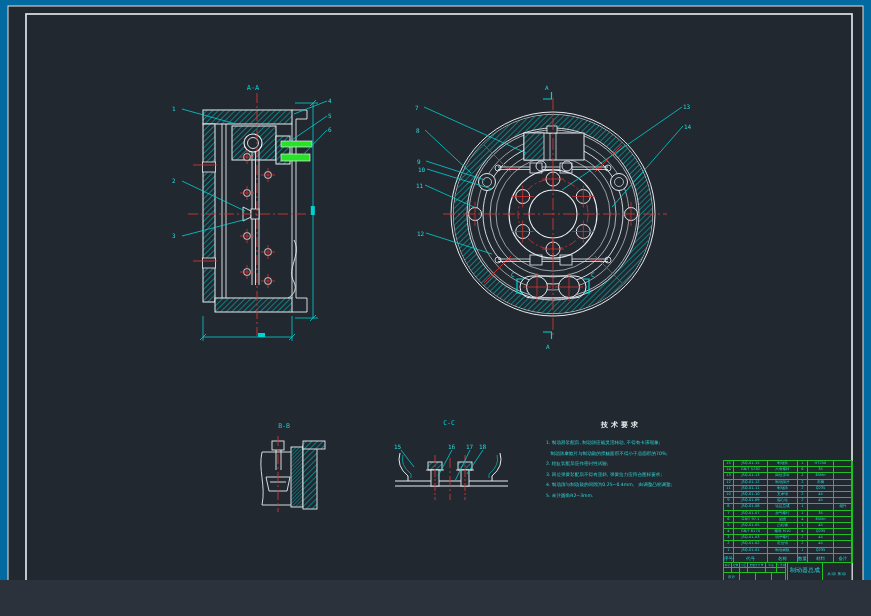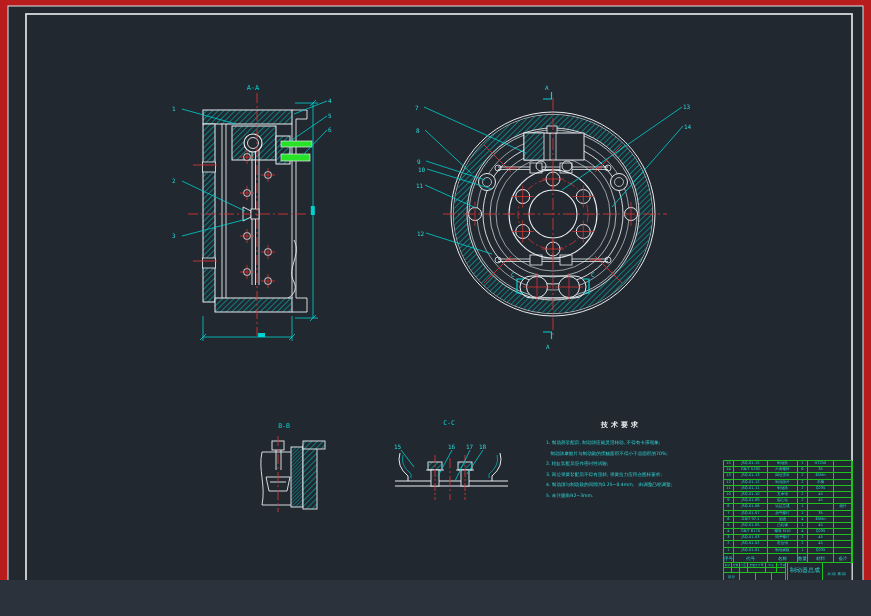--- a/index.html
+++ b/index.html
@@ -1,16 +1,16 @@
 <!DOCTYPE html>
 <html><head>
 <meta charset="utf-8">
 <style>
   html,body{margin:0;padding:0;background:#2b323b;}
-  #stage{position:relative;width:871px;height:580px;background:#b91c1c;overflow:hidden;
+  #stage{position:relative;width:871px;height:580px;background:#0369a1;overflow:hidden;
          font-family:"DejaVu Sans",sans-serif;}
   svg text{font-family:"DejaVu Sans Mono",monospace;}
   .notes{position:absolute;left:546px;top:420px;width:150px;color:#2fd8d8;}
   .notes .ntitle{color:#eceff1;font-size:7px;letter-spacing:3px;text-align:center;
                  font-weight:bold;margin-bottom:8px;}
   .notes .nline{font-size:4.6px;line-height:10.5px;white-space:pre;}
   .tb{position:absolute;left:723px;top:460px;width:129px;height:137px;color:#2fd8d8;
       font-size:4px;line-height:1;}
   .tb *{box-sizing:border-box;}
   .bom{display:grid;grid-template-columns:10px 34px 30px 10px 26px 19px;grid-auto-rows:6.2px;

